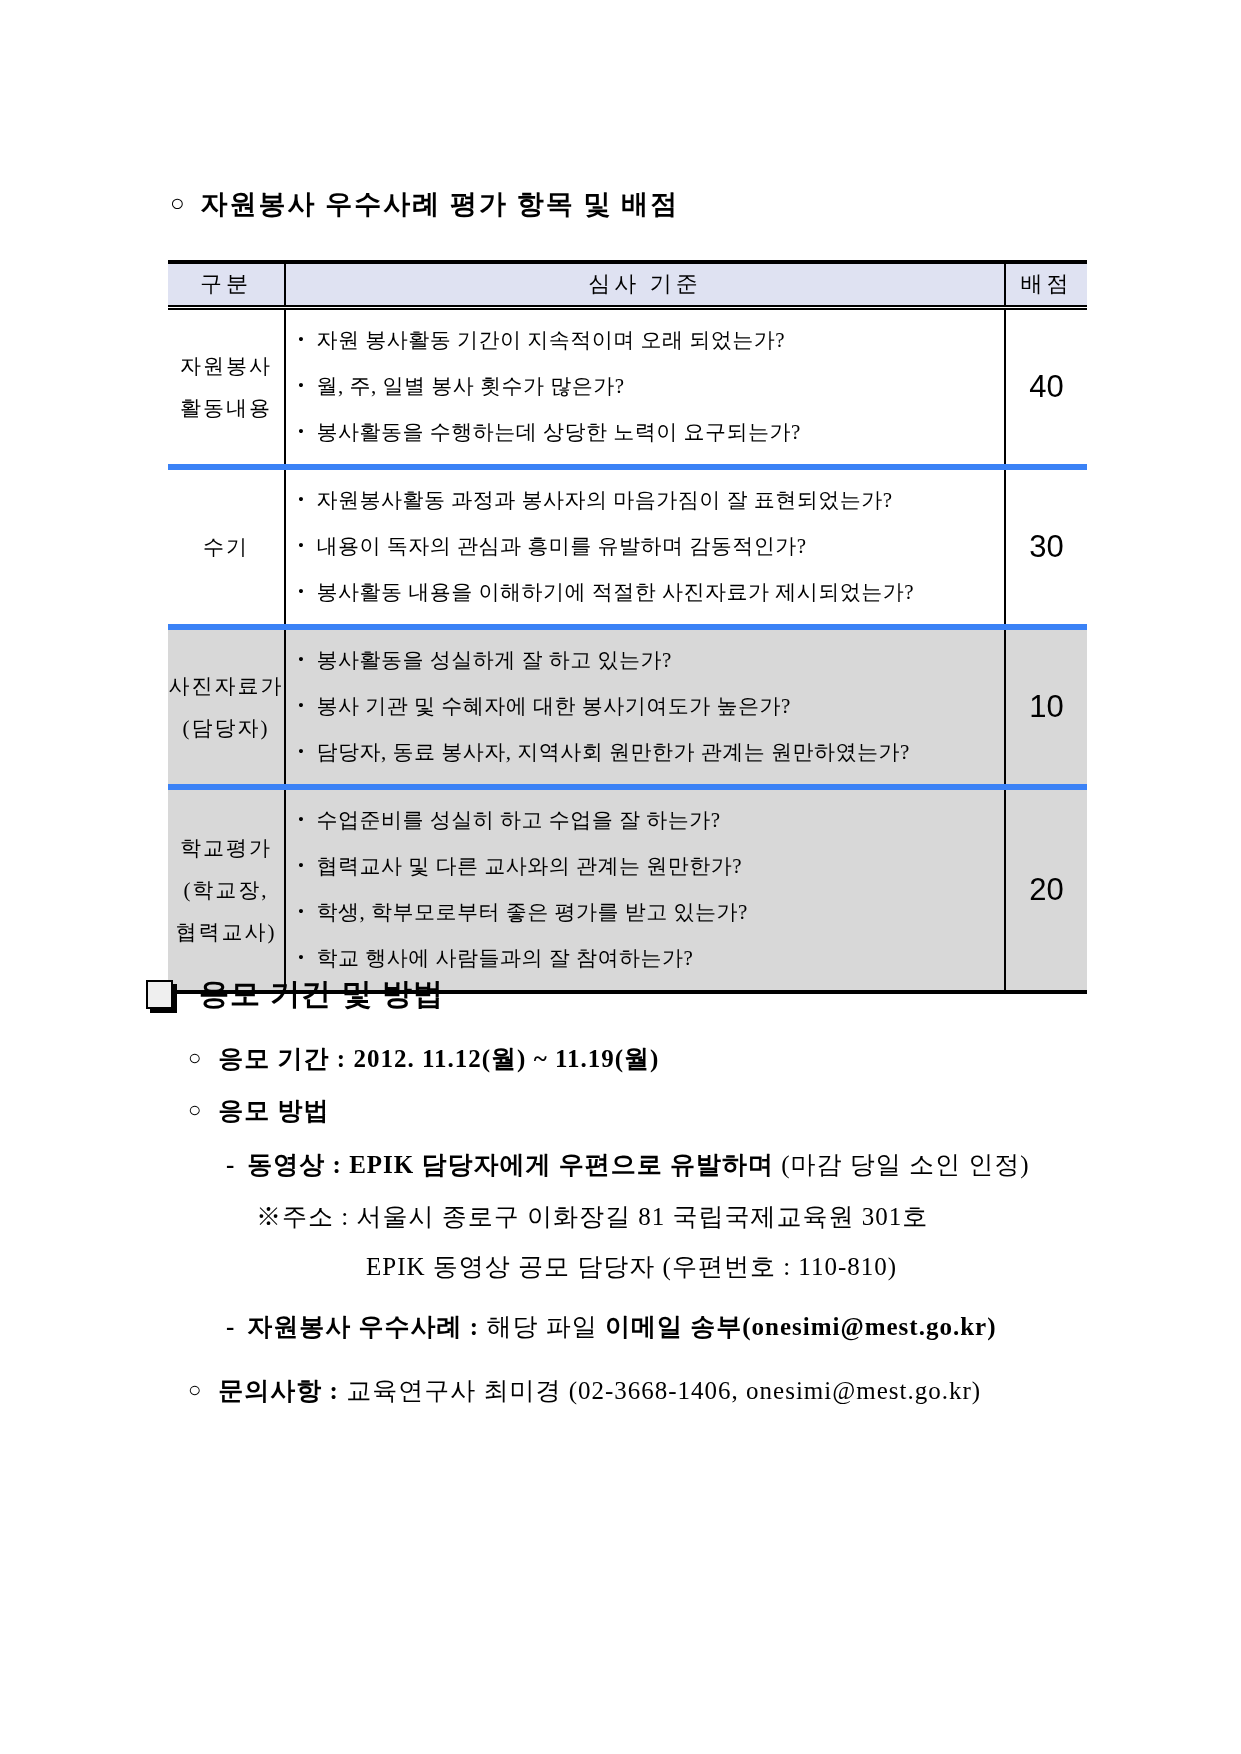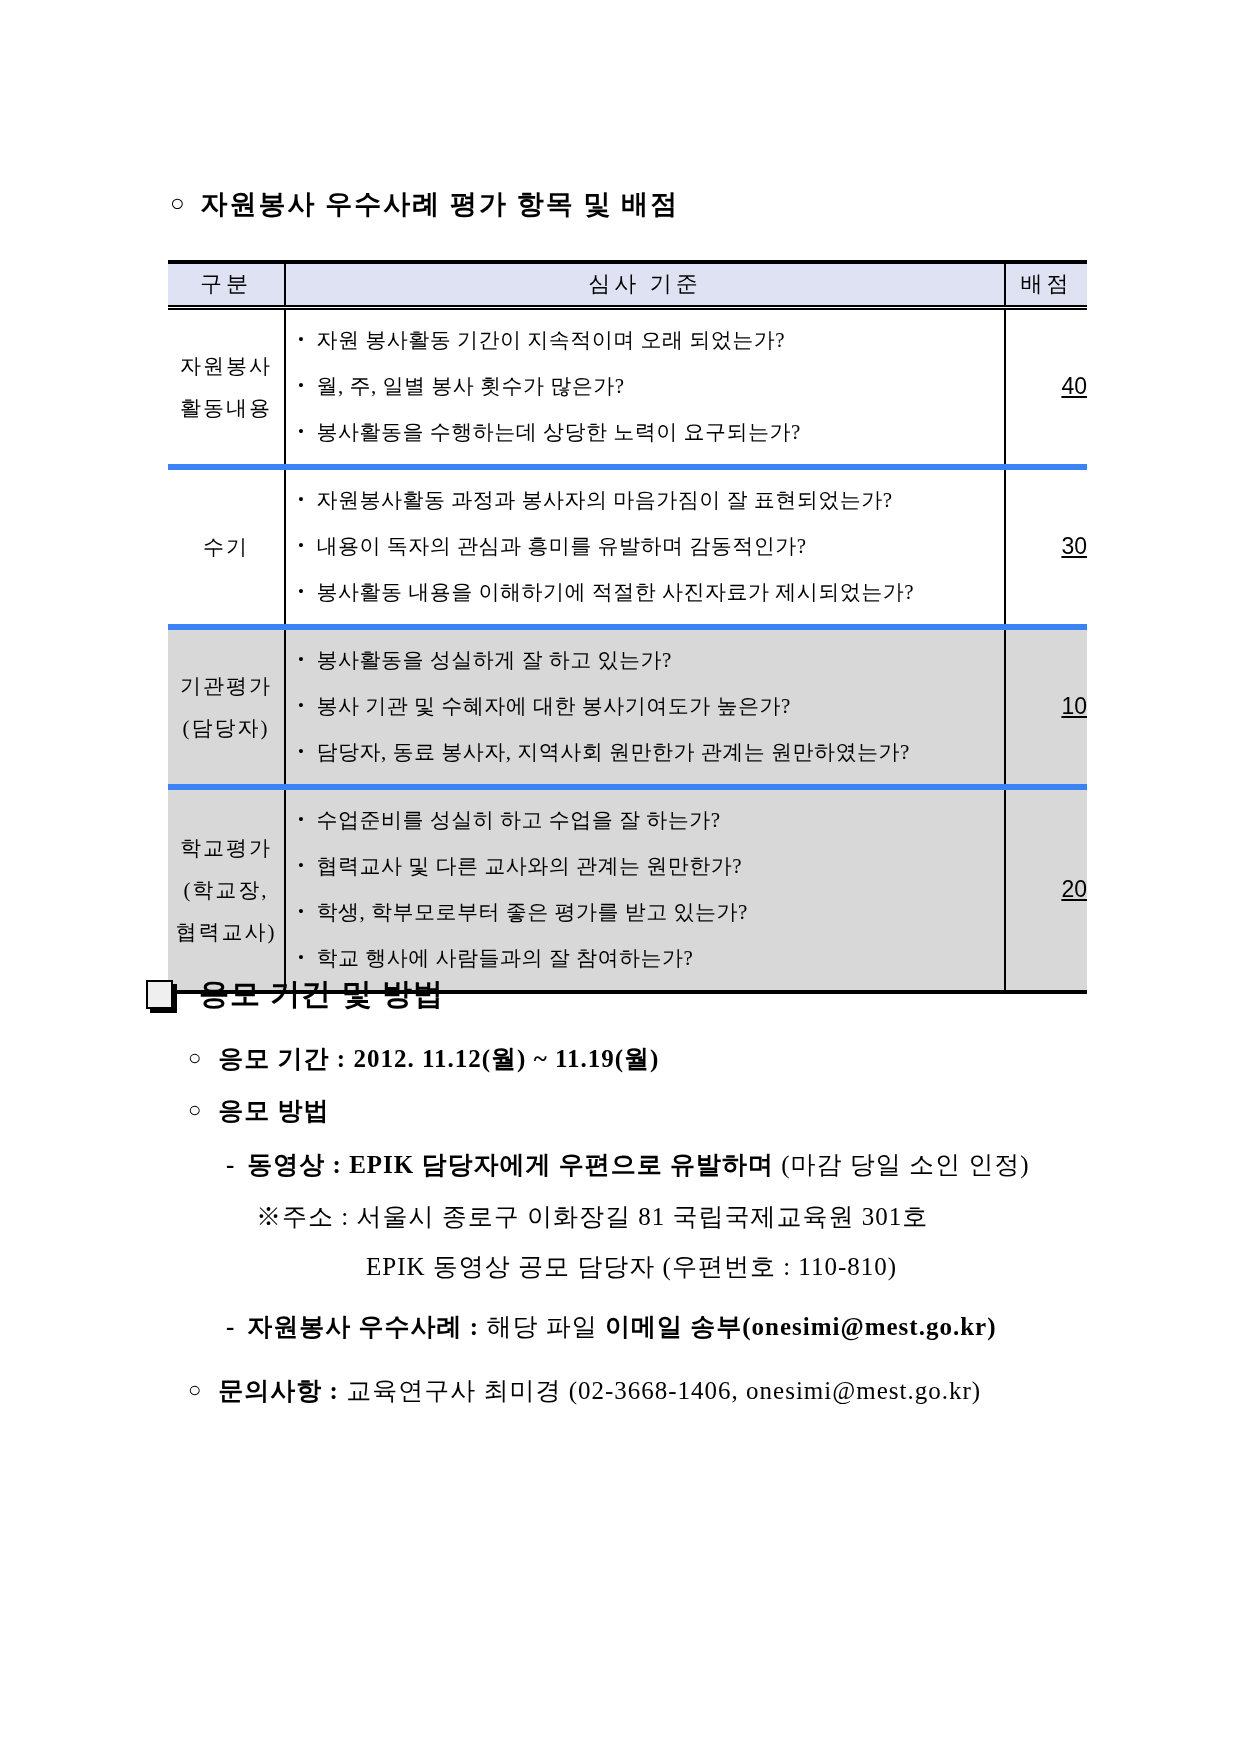--- a/index.html
+++ b/index.html
@@ -77,24 +77,23 @@
     word-break: keep-all;
   }
   td.crit-cell li::before {
     content: "•";
     font-size: 17px;
     margin-right: 12px;
     position: relative;
     top: -2px;
   }
   td.points-cell {
-    text-align: right;
+    text-align: center;
     font-family: "Liberation Sans", "DejaVu Sans", sans-serif;
-    font-size: 23px;
-    text-decoration: underline;
+    font-size: 31px;
   }
   tr.r1 td { height: 138px; }
   tr.r2 td { height: 156px; }
   tr.r3 td { height: 123px; }
   tr.r4 td { height: 165px; }
 
   
   .apply-heading {
     position: absolute;
     left: 146px; top: 974px;
@@ -187,21 +186,21 @@
         <td class="crit-cell">
           <ul>
             <li>자원봉사활동 과정과 봉사자의 마음가짐이 잘 표현되었는가?</li>
             <li>내용이 독자의 관심과 흥미를 유발하며 감동적인가?</li>
             <li>봉사활동 내용을 이해하기에 적절한 사진자료가 제시되었는가?</li>
           </ul>
         </td>
         <td class="points-cell">30</td>
       </tr>
       <tr class="r3 gray">
-        <td class="cat-cell">기관평가
+        <td class="cat-cell">사진자료가
 (담당자)</td>
         <td class="crit-cell">
           <ul>
             <li>봉사활동을 성실하게 잘 하고 있는가?</li>
             <li>봉사 기관 및 수혜자에 대한 봉사기여도가 높은가?</li>
             <li>담당자, 동료 봉사자, 지역사회 원만한가 관계는 원만하였는가?</li>
           </ul>
         </td>
         <td class="points-cell">10</td>
       </tr>

